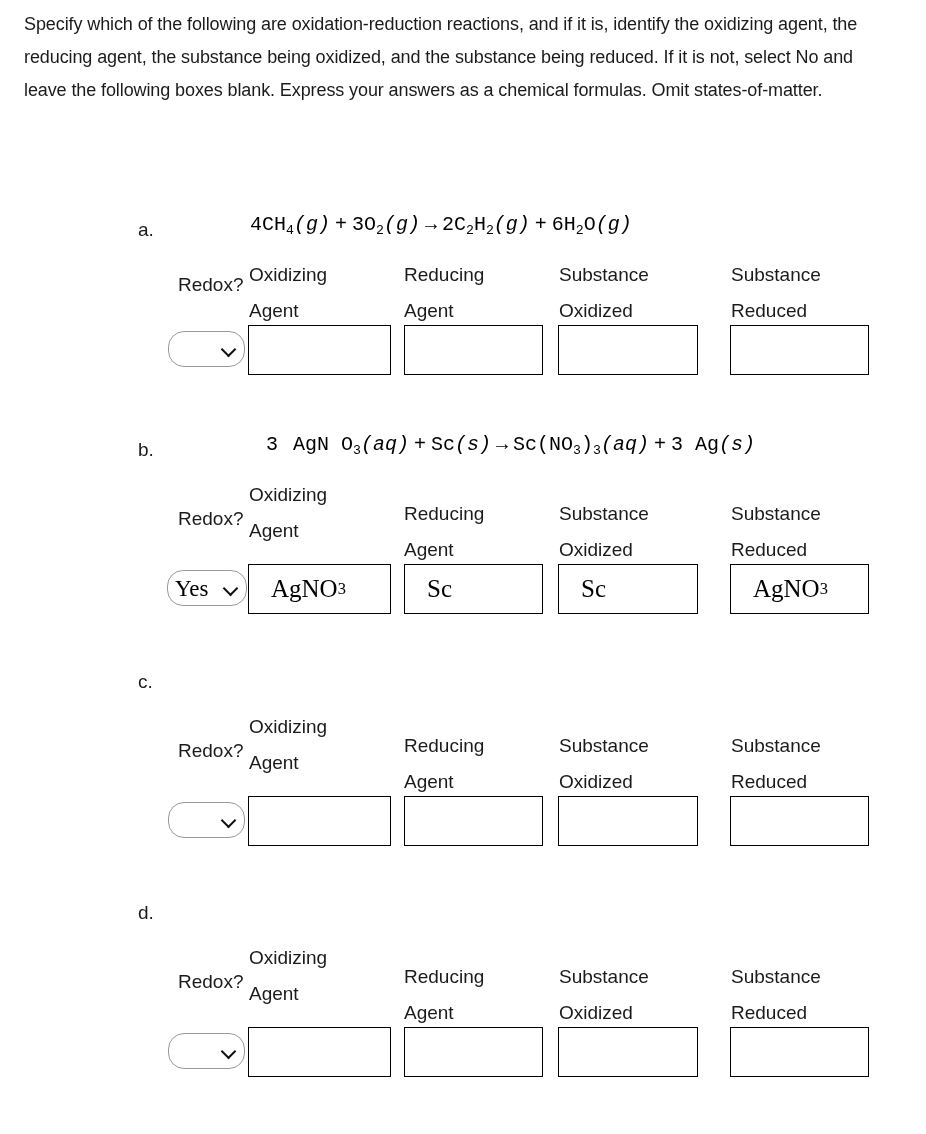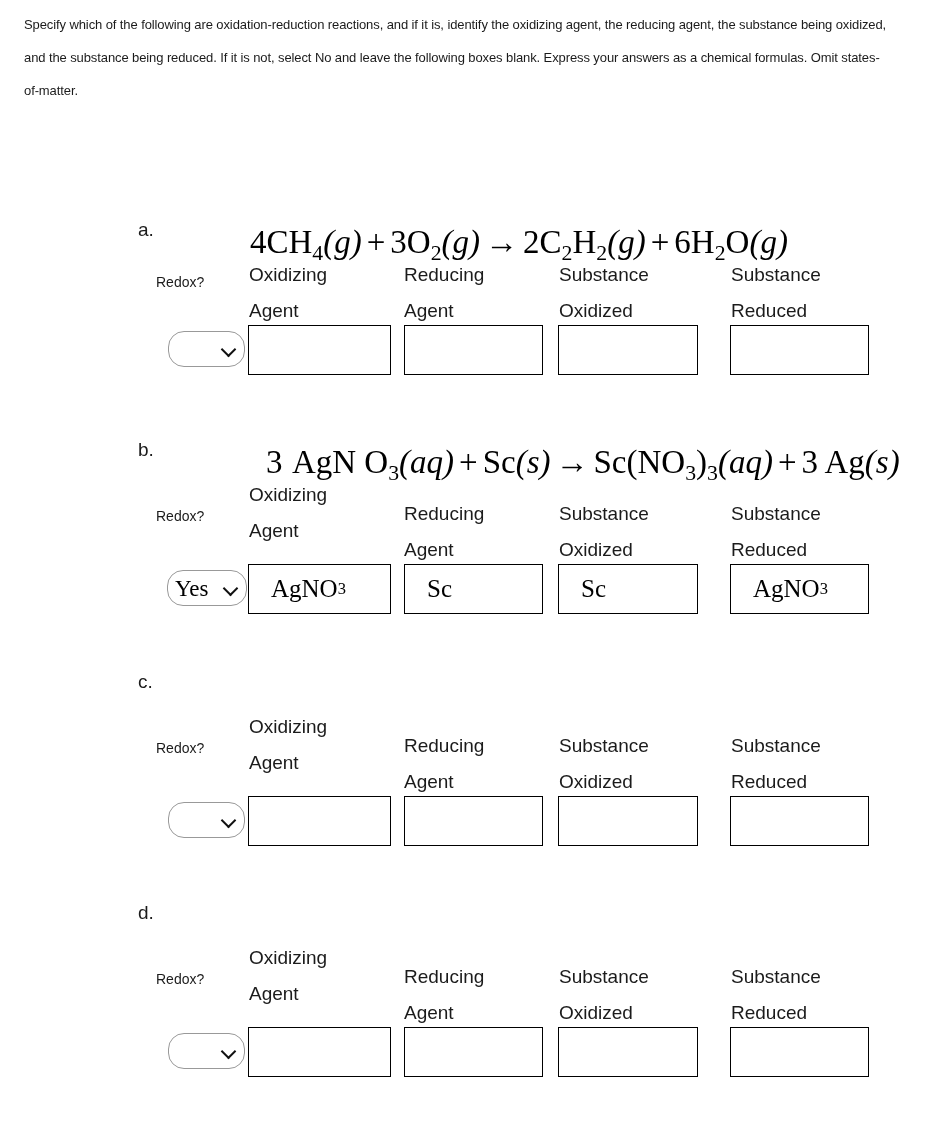--- a/index.html
+++ b/index.html
@@ -15,21 +15,21 @@
     overflow: hidden;
     position: relative;
   }
 
   
   .prompt {
     position: absolute;
     left: 24px;
     top: 8px;
     width: 868px;
-    font-size: 13px;
+    font-size: 18px;
     line-height: 33px;
     color: #1b1b1b;
     letter-spacing: -0.1px;
   }
 
   
   .problem {
     position: absolute;
     left: 0;
     width: 926px;
@@ -43,23 +43,23 @@
     position: absolute;
     left: 138px;
     top: 14px;
     font-family: "Liberation Sans", sans-serif;
     font-size: 19px;
     color: #1b1b1b;
   }
   .eq-body {
     position: absolute;
     left: 250px;
-    top: 19px;
-    font-family: Liberation Serif, serif;
-    font-size: 33px;
+    top: 8px;
+    font-family: Liberation Mono, monospace;
+    font-size: 20px;
     white-space: nowrap;
     color: #000;
   }
   .eq-body .op {
     padding: 0 5px;
   }
   .eq-body .sp {
     padding-left: 3px;
   }
   sub {
@@ -86,22 +86,22 @@
     font-size: 19px;
     line-height: 36px;
     color: #1b1b1b;
     white-space: nowrap;
   }
   .hdr.two-line {
     width: 160px;
   }
   .redox-label {
     position: absolute;
-    left: 156px;
-    font-size: 14px;
+    left: 178px;
+    font-size: 19px;
     color: #1b1b1b;
     white-space: nowrap;
   }
   .redox-mid { top: 17px; }
   .redox-low { top: 31px; }
 
   .hdr-ox  { left: 249px; top: 0px; }
   .hdr-red { left: 404px; top: 0px; }
   .hdr-so  { left: 559px; top: 0px; }
   .hdr-sr  { left: 731px; top: 0px; }

